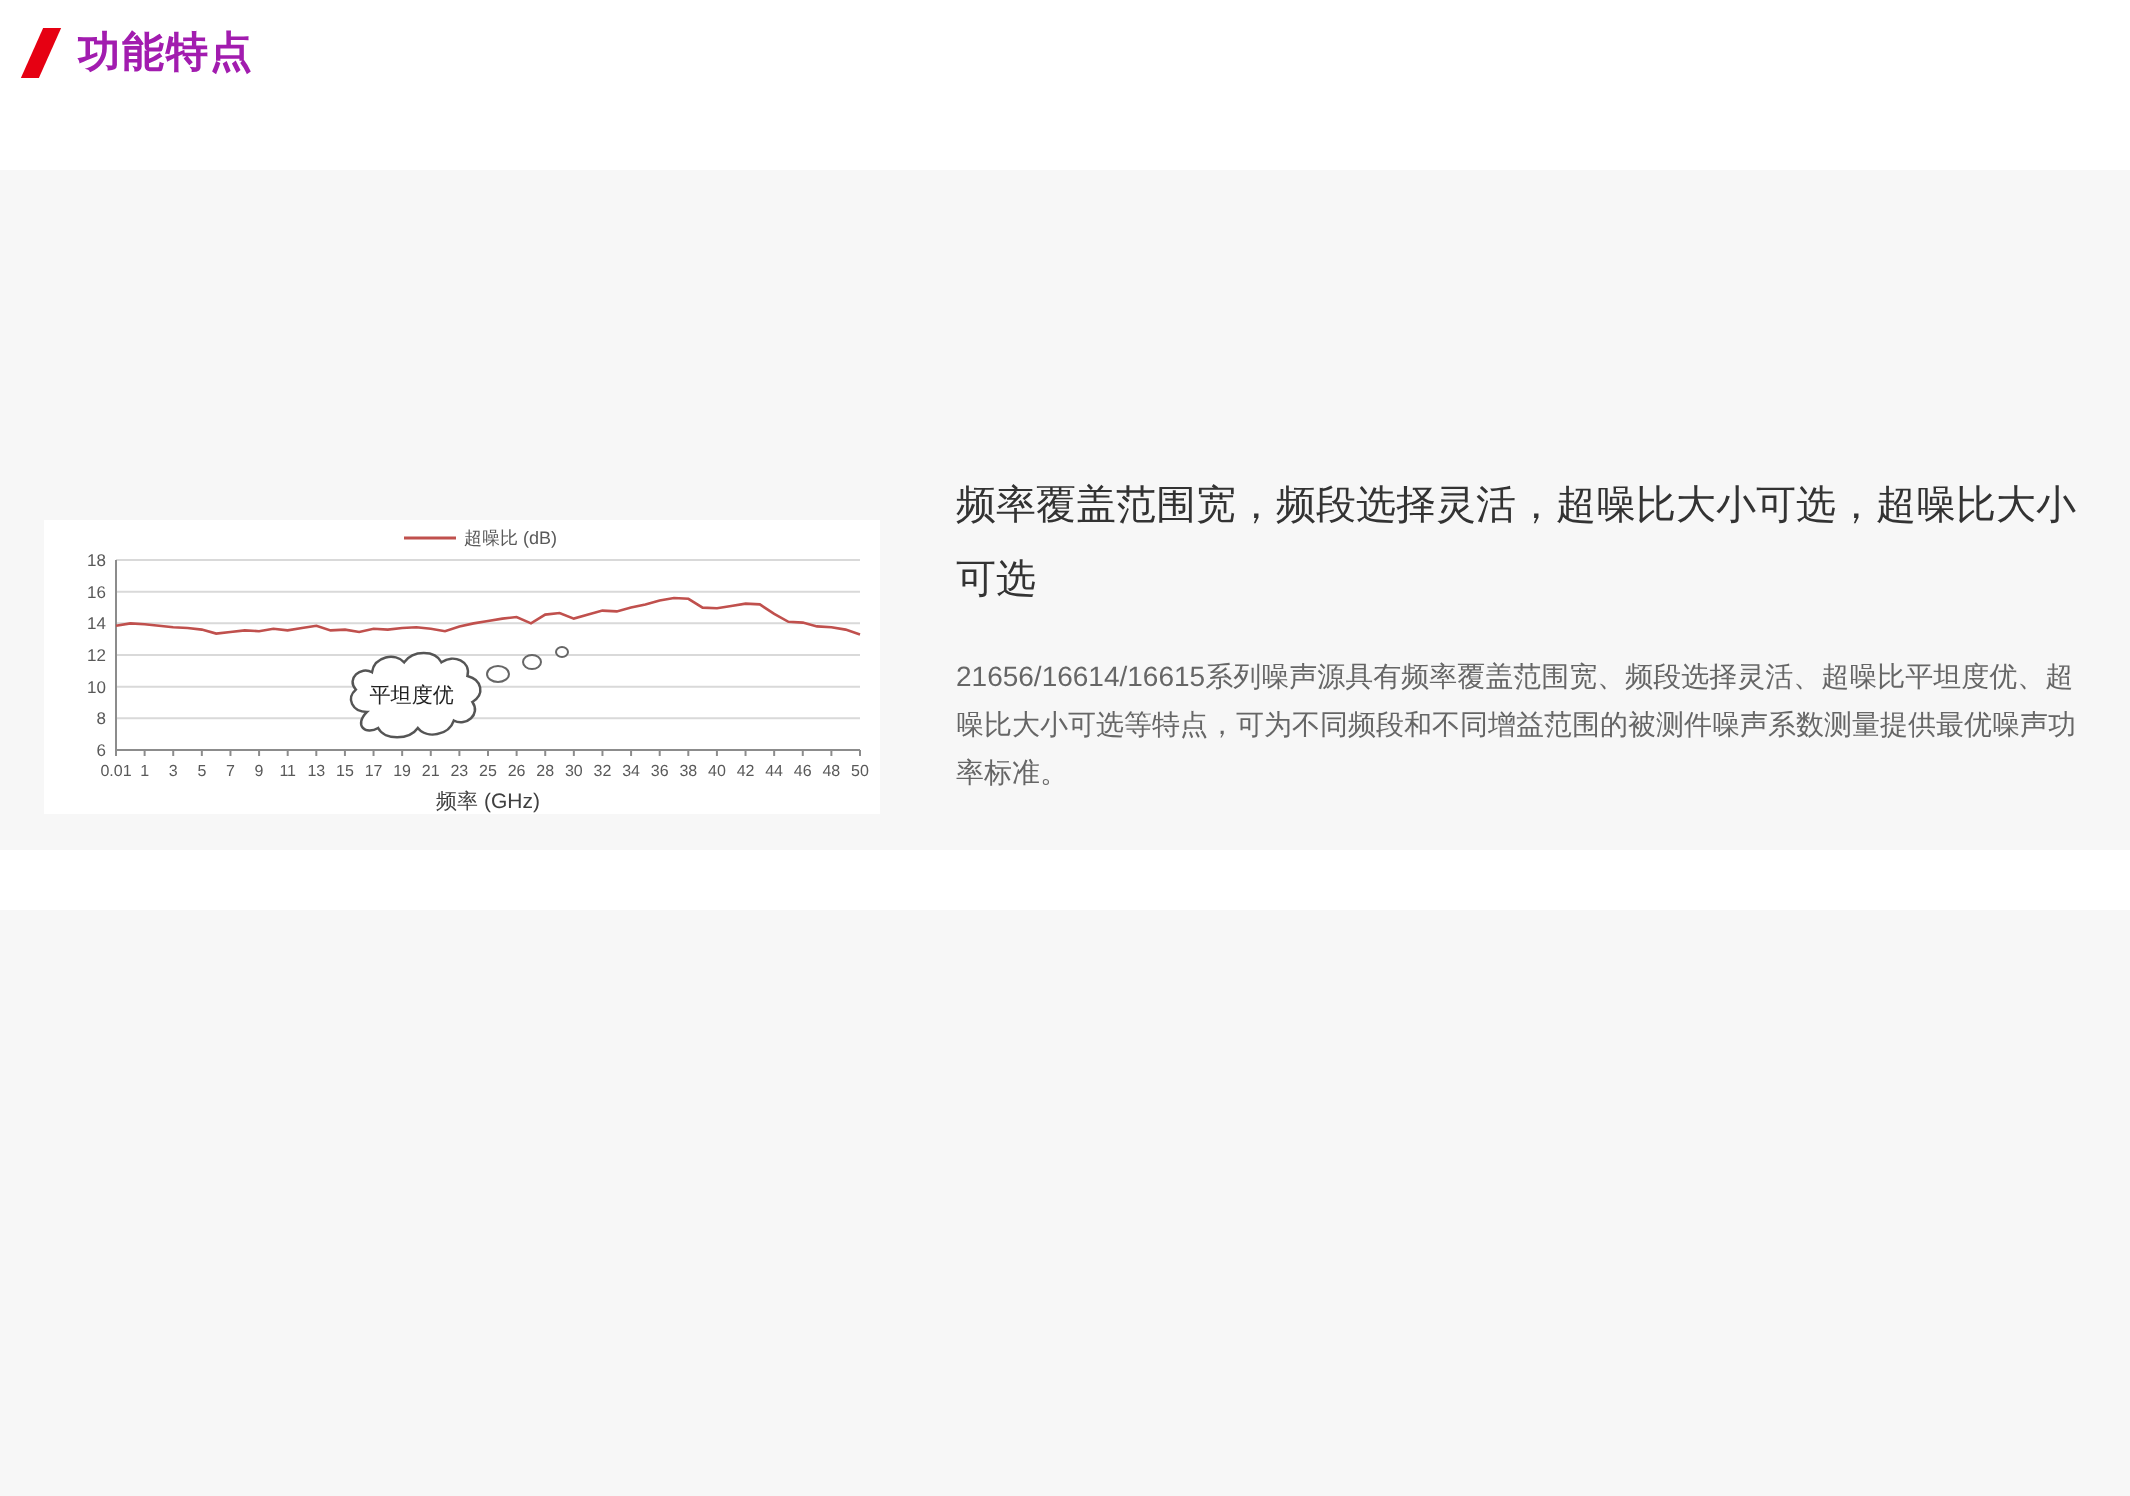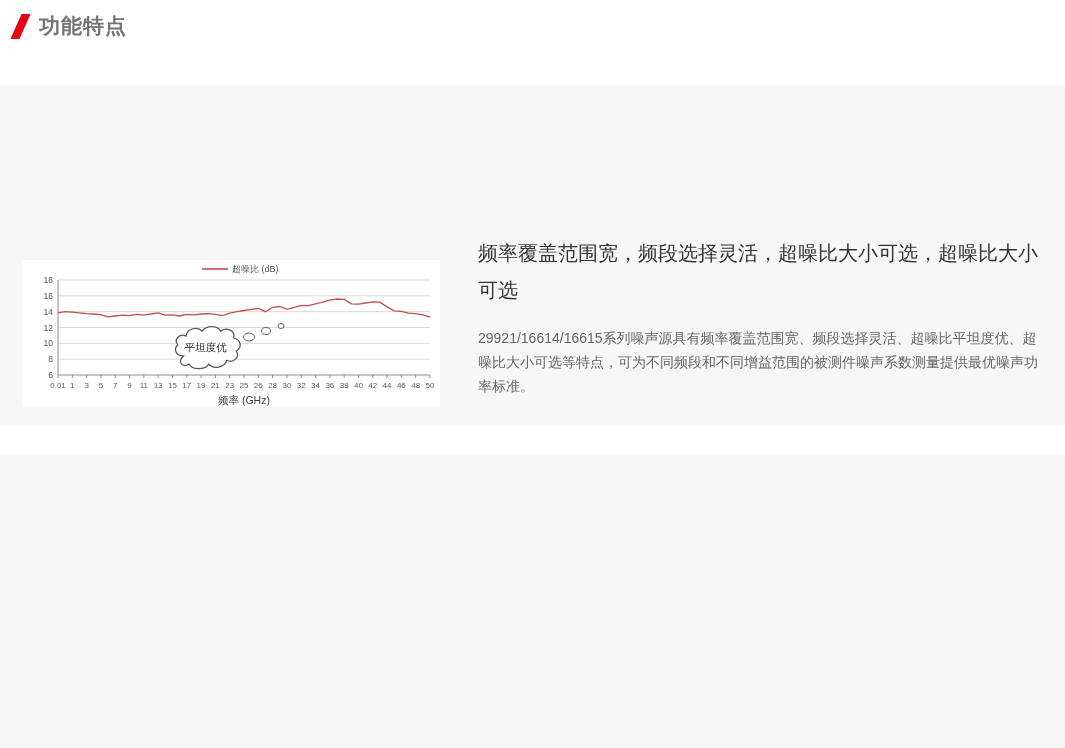--- a/index.html
+++ b/index.html
@@ -3,21 +3,21 @@
 <meta charset="utf-8">
 <style>
   * { margin:0; padding:0; box-sizing:border-box; }
   html,body { background:#fff; }
   .page { position:relative; width:1065px; height:748px; overflow:hidden;
           font-family:"Liberation Sans", sans-serif; background:#fff; }
 
   
   .page-header { position:absolute; top:12px; left:12px; display:flex; align-items:center; }
   .slash { width:9px; height:25px; background:#e60012; transform:skewX(-24deg); margin:0 14px 0 4px; }
-  .page-title { font-size:21px; font-weight:bold; color:#737373; letter-spacing:1px; }
+  .page-title { font-size:21px; font-weight:bold; color:#a21caf; letter-spacing:1px; }
 
   
   .band { position:absolute; left:0; width:1065px; background:#f7f7f7; }
   .band1 { top:85px; height:340px; }
   .band2 { top:455px; height:293px; }
 
   
   .sec-title { font-size:20px; color:#333; line-height:37px; font-weight:400; }
   .sec-body  { font-size:14px; color:#666; line-height:24px; margin-top:17px; }
   .sec1-text { position:absolute; left:478px; top:150px; width:566px; }
@@ -115,21 +115,21 @@
             <path d="M25,58 C13,58 8,47 16,40 C8,31 20,21 29,26 C31,13 48,10 55,18 C62,8 80,8 85,18 C95,11 109,17 106,29 C118,32 120,44 110,50 C117,60 105,70 95,65 C91,77 73,80 66,71 C59,81 39,81 34,71 C24,77 14,69 25,58 Z" fill="#fff" stroke="#555" stroke-width="2"></path>
             <text x="61" y="50" text-anchor="middle" font-size="17" fill="#222">平坦度优</text>
           </g>
           <ellipse cx="227" cy="77" rx="5.5" ry="4" fill="#fff" stroke="#666" stroke-width="1"></ellipse>
           <ellipse cx="244" cy="71" rx="4.5" ry="3.5" fill="#fff" stroke="#666" stroke-width="1"></ellipse>
           <ellipse cx="259" cy="66" rx="3" ry="2.5" fill="#fff" stroke="#666" stroke-width="1"></ellipse>
         </svg>
     </div>
     <div class="sec1-text">
       <div class="sec-title">频率覆盖范围宽，频段选择灵活，超噪比大小可选，超噪比大小可选</div>
-      <div class="sec-body">29921/16614/16615系列噪声源具有频率覆盖范围宽、频段选择灵活、超噪比平坦度优、超噪比大小可选等特点，可为不同频段和不同增益范围的被测件噪声系数测量提供最优噪声功率标准。</div>
+      <div class="sec-body">21656/16614/16615系列噪声源具有频率覆盖范围宽、频段选择灵活、超噪比平坦度优、超噪比大小可选等特点，可为不同频段和不同增益范围的被测件噪声系数测量提供最优噪声功率标准。</div>
     </div>
   </div>
 
   <div class="band band2">
     
 
     
     
   </div>
 </div>

